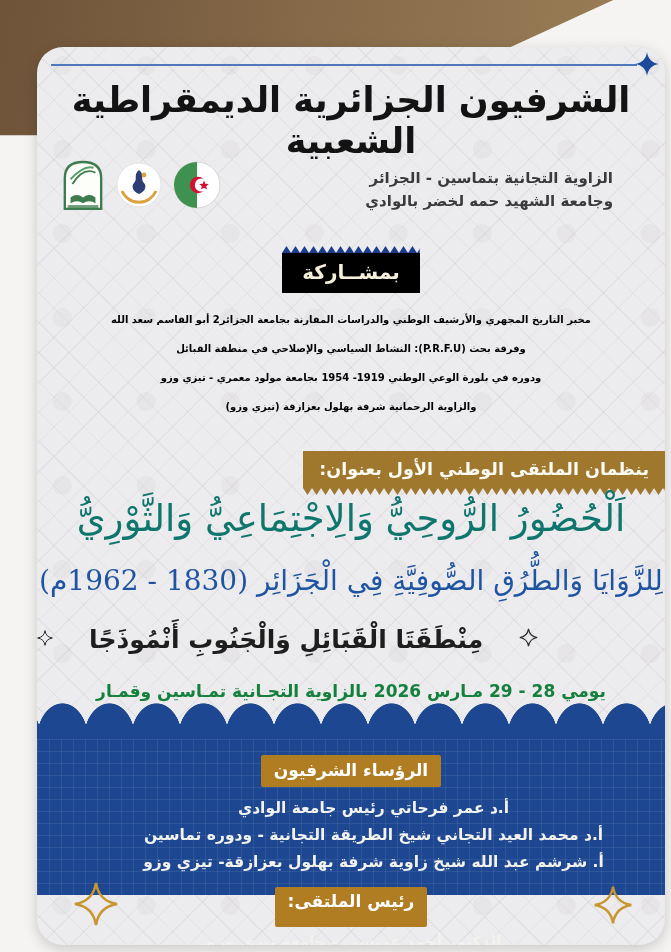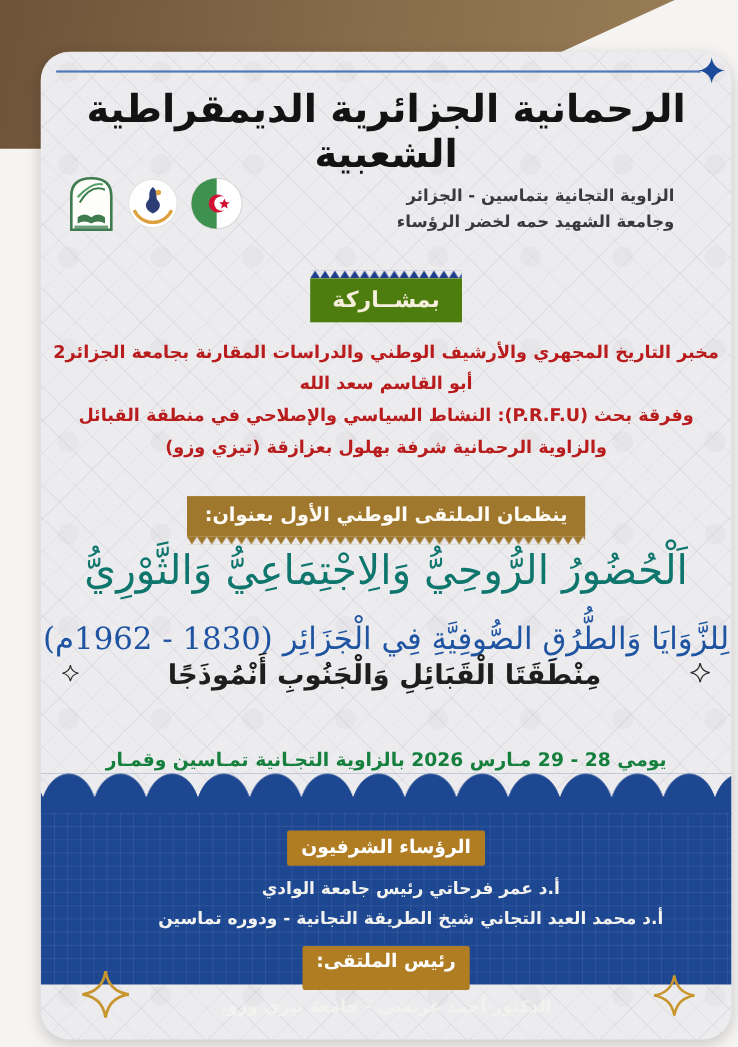--- a/index.html
+++ b/index.html
@@ -39,45 +39,45 @@
     position:absolute;top:120px;right:52px;
     font-size:15px;font-weight:bold;line-height:23px;color:#3a3a3c;
   }
   .logos{position:absolute;top:112px;left:24px;display:flex;align-items:center;gap:11px;direction:ltr;}
   .logos svg{display:block;}
   .badge{position:relative;display:inline-block;}
   .badge .zz{position:absolute;left:0;width:100%;height:7px;display:block;}
   .badge .zz.up{top:-7px;} .badge .zz.down{bottom:-7px;}
   .participation-badge-wrap{position:absolute;top:206px;left:0;width:100%;text-align:center;}
   .participation-badge{
-    background:#4d7c0f;color:#f6efdb;font-size:20px;font-weight:bold;
+    background:#000000;color:#f6efdb;font-size:20px;font-weight:bold;
     padding:7px 20px 9px;letter-spacing:1px;
   }
   .participation-text{
     position:absolute;top:258px;left:0;width:100%;text-align:center;
-    font-size:16px;font-weight:bold;line-height:29px;color:#b91c1c;
-  }
-  .organize-badge-wrap{position:absolute;top:404px;left:0;width:100%;text-align:center;}
+    font-size:10px;font-weight:bold;line-height:29px;color:#000000;
+  }
+  .organize-badge-wrap{position:absolute;top:404px;left:0;width:100%;}
   .organize-badge{
     background:#9f782e;color:#fdfbf4;font-size:17.5px;font-weight:bold;
     padding:8px 16px 9px;
   }
   .title1{
     position:absolute;top:450px;left:0;width:100%;text-align:center;
     font-size:37px;font-weight:normal;color:#0f766e;
     font-family:"DejaVu Serif","DejaVu Sans",serif;
   }
   .title2{
     position:absolute;top:517px;left:0;width:100%;text-align:center;
     font-size:28px;font-weight:normal;color:#1f54a2;
     font-family:"DejaVu Serif","DejaVu Sans",serif;
   }
   .subtitle-row{
-    position:absolute;top:552px;left:0;width:100%;
-    display:flex;justify-content:center;align-items:center;gap:80px;
+    position:absolute;top:578px;left:0;width:100%;
+    display:flex;justify-content:flex-end;align-items:center;gap:36px;
   }
   .subtitle-text{
     font-size:25px;font-weight:bold;color:#1e1e1e;
     font-family:"DejaVu Serif","DejaVu Sans",serif;
   }
   .date-line{
     position:absolute;top:634px;left:0;width:100%;text-align:center;
     font-size:17px;font-weight:bold;color:#15803d;
   }
   
@@ -115,25 +115,25 @@
 
 <div class="card">
 
   <div class="top-line"></div>
   <span class="sparkle-top">
     <svg width="24" height="24" viewBox="0 0 48 48">
         <path d="M24 0 C26 14 34 22 48 24 C34 26 26 34 24 48 C22 34 14 26 0 24 C14 22 22 14 24 0 Z" fill="#1d4b9b"></path>
       </svg>
   </span>
 
-  <div class="header-callig">الرحمانية الجزائرية الديمقراطية الشعبية</div>
+  <div class="header-callig">الشرفيون الجزائرية الديمقراطية الشعبية</div>
 
   <div class="org-block">
     <div>الزاوية التجانية بتماسين - الجزائر</div>
-    <div>وجامعة الشهيد حمه لخضر الرؤساء</div>
+    <div>وجامعة الشهيد حمه لخضر بالوادي</div>
   </div>
 
   <div class="logos">
     <span>
       <svg width="44" height="52" viewBox="0 0 46 54">
         <path d="M4 52 V20 Q4 3 23 3 Q42 3 42 20 V52 Z" fill="#fdfdf9" stroke="#3e7c50" stroke-width="2.5"></path>
         <path d="M12 26 Q23 8 36 14" stroke="#3e7c50" fill="none" stroke-width="2"></path>
         <path d="M10 21 Q24 6 34 9" stroke="#57a06b" fill="none" stroke-width="2"></path>
         <path d="M10 40 q6.5 -5 13 0 q6.5 -5 13 0 l0 6 q-6.5 -4 -13 0 q-6.5 -4 -13 0 Z" fill="#3e7c50"></path>
         <rect x="7" y="48" width="32" height="3" fill="#3e7c50" opacity=".75"></rect>
@@ -168,20 +168,21 @@
           </defs>
         <rect width="100%" height="7" fill="url(#zzBlueUp)"></rect>
       </svg>
       <span>بمشــاركة</span>
     </span>
   </div>
 
   <div class="participation-text">
     <div>مخبر التاريخ المجهري والأرشيف الوطني والدراسات المقارنة بجامعة الجزائر2 أبو القاسم سعد الله</div>
     <div>وفرقة بحث (P.R.F.U): النشاط السياسي والإصلاحي في منطقة القبائل</div>
+    <div>ودوره في بلورة الوعي الوطني 1919- 1954 بجامعة مولود معمري - تيزي وزو</div>
     <div>والزاوية الرحمانية شرفة بهلول بعزازقة (تيزي وزو)</div>
   </div>
 
   <div class="organize-badge-wrap">
     <span class="badge organize-badge">
       <span>ينظمان الملتقى الوطني الأول بعنوان:</span>
       <svg class="zz down" preserveAspectRatio="none">
         <defs>
             <pattern id="zzGoldDown" width="9" height="7" patternUnits="userSpaceOnUse">
               <path d="M0 0 L4.5 7 L9 0 Z" fill="#9f782e"></path>
@@ -211,20 +212,21 @@
 
   <div class="date-line">يومي 28 - 29 مـارس 2026 بالزاوية التجـانية تمـاسين وقمـار</div>
 
   <div class="scallops"></div>
 
   <div class="blue-body">
     <span class="honorary-badge">الرؤساء الشرفيون</span>
     <div class="people">
       <div>أ.د عمر فرحاتي رئيس جامعة الوادي</div>
       <div>أ.د محمد العيد التجاني شيخ الطريقة التجانية - ودوره تماسين</div>
+      <div>أ. شرشم عبد الله شيخ زاوية شرفة بهلول بعزازقة- تيزي وزو</div>
     </div>
     <span class="president-badge">رئيس الملتقى:</span>
     <div class="president-name">الدكتور أحمد غريسي - جامعة تيزي وزو.</div>
   </div>
 
   <span class="sparkle-gold-left">
     <svg width="46" height="46" viewBox="0 0 48 48">
         <path d="M24 2 C26 15 33 22 46 24 C33 26 26 33 24 46 C22 33 15 26 2 24 C15 22 22 15 24 2 Z" fill="none" stroke="#c8962e" stroke-width="2.6"></path>
       </svg>
   </span>

